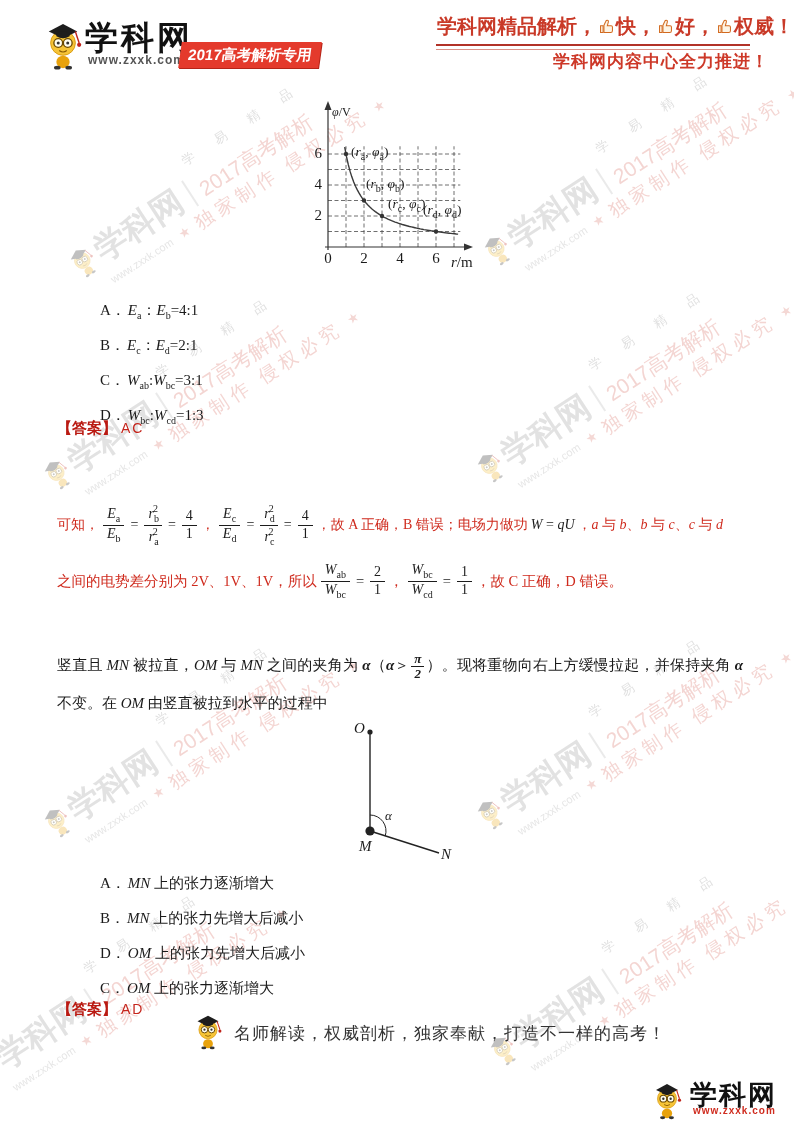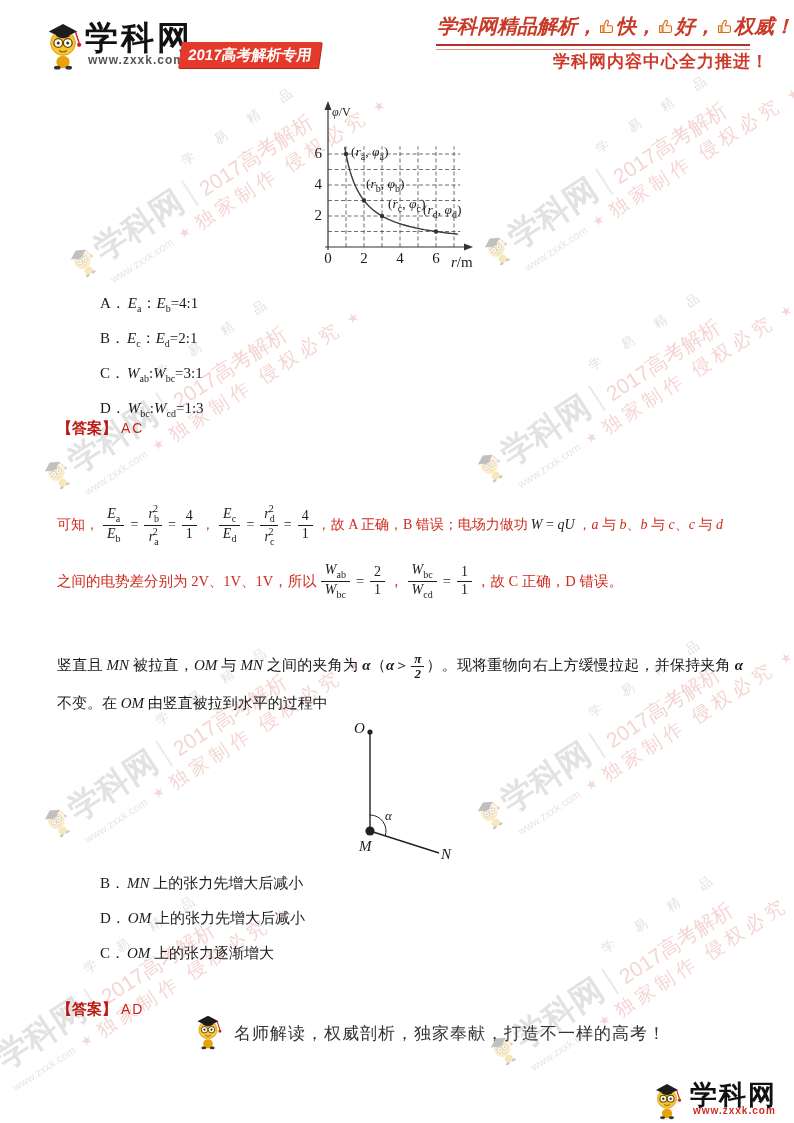--- a/index.html
+++ b/index.html
@@ -31,21 +31,21 @@
 
   
   .hdr-mascot{left:44px;top:13px;width:38px;height:58px;}
   .logo-name{left:85px;top:16px;font-family:"Liberation Sans",sans-serif;font-weight:bold;font-size:33px;letter-spacing:3px;color:#111;}
   .logo-url{left:88px;top:53px;font-family:"Liberation Sans",sans-serif;font-weight:bold;font-size:12px;color:#555;letter-spacing:1px;}
   .banner{left:180px;top:42px;width:140px;height:26px;background:#e43a2c;transform:skewX(-8deg);
           box-shadow:1px 1px 0 #b52418;}
   .banner-text{display:block;text-align:center;line-height:26px;color:#fff;font-weight:bold;
           font-size:15px;font-family:"Liberation Sans",sans-serif;}
   .slogan{left:437px;top:13px;width:314px;display:flex;align-items:center;font-size:20px;font-weight:bold;
-          font-style:italic;color:#c93a28;white-space:nowrap;}
+          color:#c93a28;white-space:nowrap;}
   .thumb{width:17px;height:17px;margin:0 1px;flex:0 0 auto;}
   .slogan-underline{left:436px;top:44px;width:314px;height:3px;border-top:2px solid #b23228;border-bottom:1px solid #dc9187;}
   .sub-slogan{left:553px;top:50px;font-size:17px;color:#cd3828;font-weight:600;font-family:Liberation Mono, monospace;letter-spacing:1px;}
 
   
   .chart{left:300px;top:98px;width:205px;height:188px;}
   #chart-svg{position:absolute;left:0;top:0;}
   .grid{stroke:#4a4a4a;stroke-width:.8;stroke-dasharray:4 2.5;fill:none;}
   .axis{stroke:#333;stroke-width:1.2;fill:none;}
   .arrow{fill:#333;}
@@ -55,21 +55,21 @@
   .ylab{left:32px;top:-1px;font-size:12px;margin-top:8px;}
   .xlab{left:151px;top:156px;font-size:15px;}
   .yt{position:absolute;left:4px;width:18px;text-align:right;font-size:15px;}
   .yt6{top:47px}.yt4{top:78px}.yt2{top:109px}
   .xt{position:absolute;top:152px;width:14px;text-align:center;font-size:15px;}
   .xt0{left:21px}.xt2{left:57px}.xt4{left:93px}.xt6{left:129px}
   .pl-a{left:51px;top:46px}.pl-b{left:66px;top:78px}.pl-c{left:88px;top:98px}.pl-d{left:123px;top:104px}
 
   
   .opts{left:100px;font-size:15px;}
-  .q20-opts{top:294px;}
+  .q20-opts{top:301px;}
   .q21-opts{top:874px;}
   .opt{height:22px;margin-bottom:13px;white-space:nowrap;}
   .opt-key{margin-right:2px;}
 
   
   .ans{left:57px;font-size:15px;white-space:nowrap;}
   .ans1{top:419px}.ans2{top:1000px}
   .ans-label{color:#ba1a12;font-weight:bold;}
   .ans-val{color:#c5251c;font-family:Liberation Sans, sans-serif;font-size:14px;letter-spacing:2px;margin-left:4px;}
   .sol{left:57px;width:700px;display:flex;align-items:center;white-space:nowrap;color:#cf2a1d;font-size:14.5px;}
@@ -429,20 +429,21 @@
         <line x1="30" y1="115" x2="99" y2="137" class="fig-line"></line>
         <path d="M 30 99 A 16 16 0 0 1 45.2 120" class="fig-arc"></path>
       </svg>
       <span class="flab flab-O">O</span>
       <span class="flab flab-M">M</span>
       <span class="flab flab-N">N</span>
       <span class="flab flab-a">α</span>
     </div>
 
     <div class="abs opts q21-opts">
+      <div class="opt"><span class="opt-key">A．</span><span><i>MN</i> 上的张力逐渐增大</span></div>
       <div class="opt"><span class="opt-key">B．</span><span><i>MN</i> 上的张力先增大后减小</span></div>
       <div class="opt"><span class="opt-key">D．</span><span><i>OM</i> 上的张力先增大后减小</span></div>
       <div class="opt"><span class="opt-key">C．</span><span><i>OM</i> 上的张力逐渐增大</span></div>
     </div>
 
     <div class="abs ans ans2">
       <span class="ans-label">【答案】</span><span class="ans-val">AD</span>
     </div>
 
     <svg class="abs promo-mascot">

